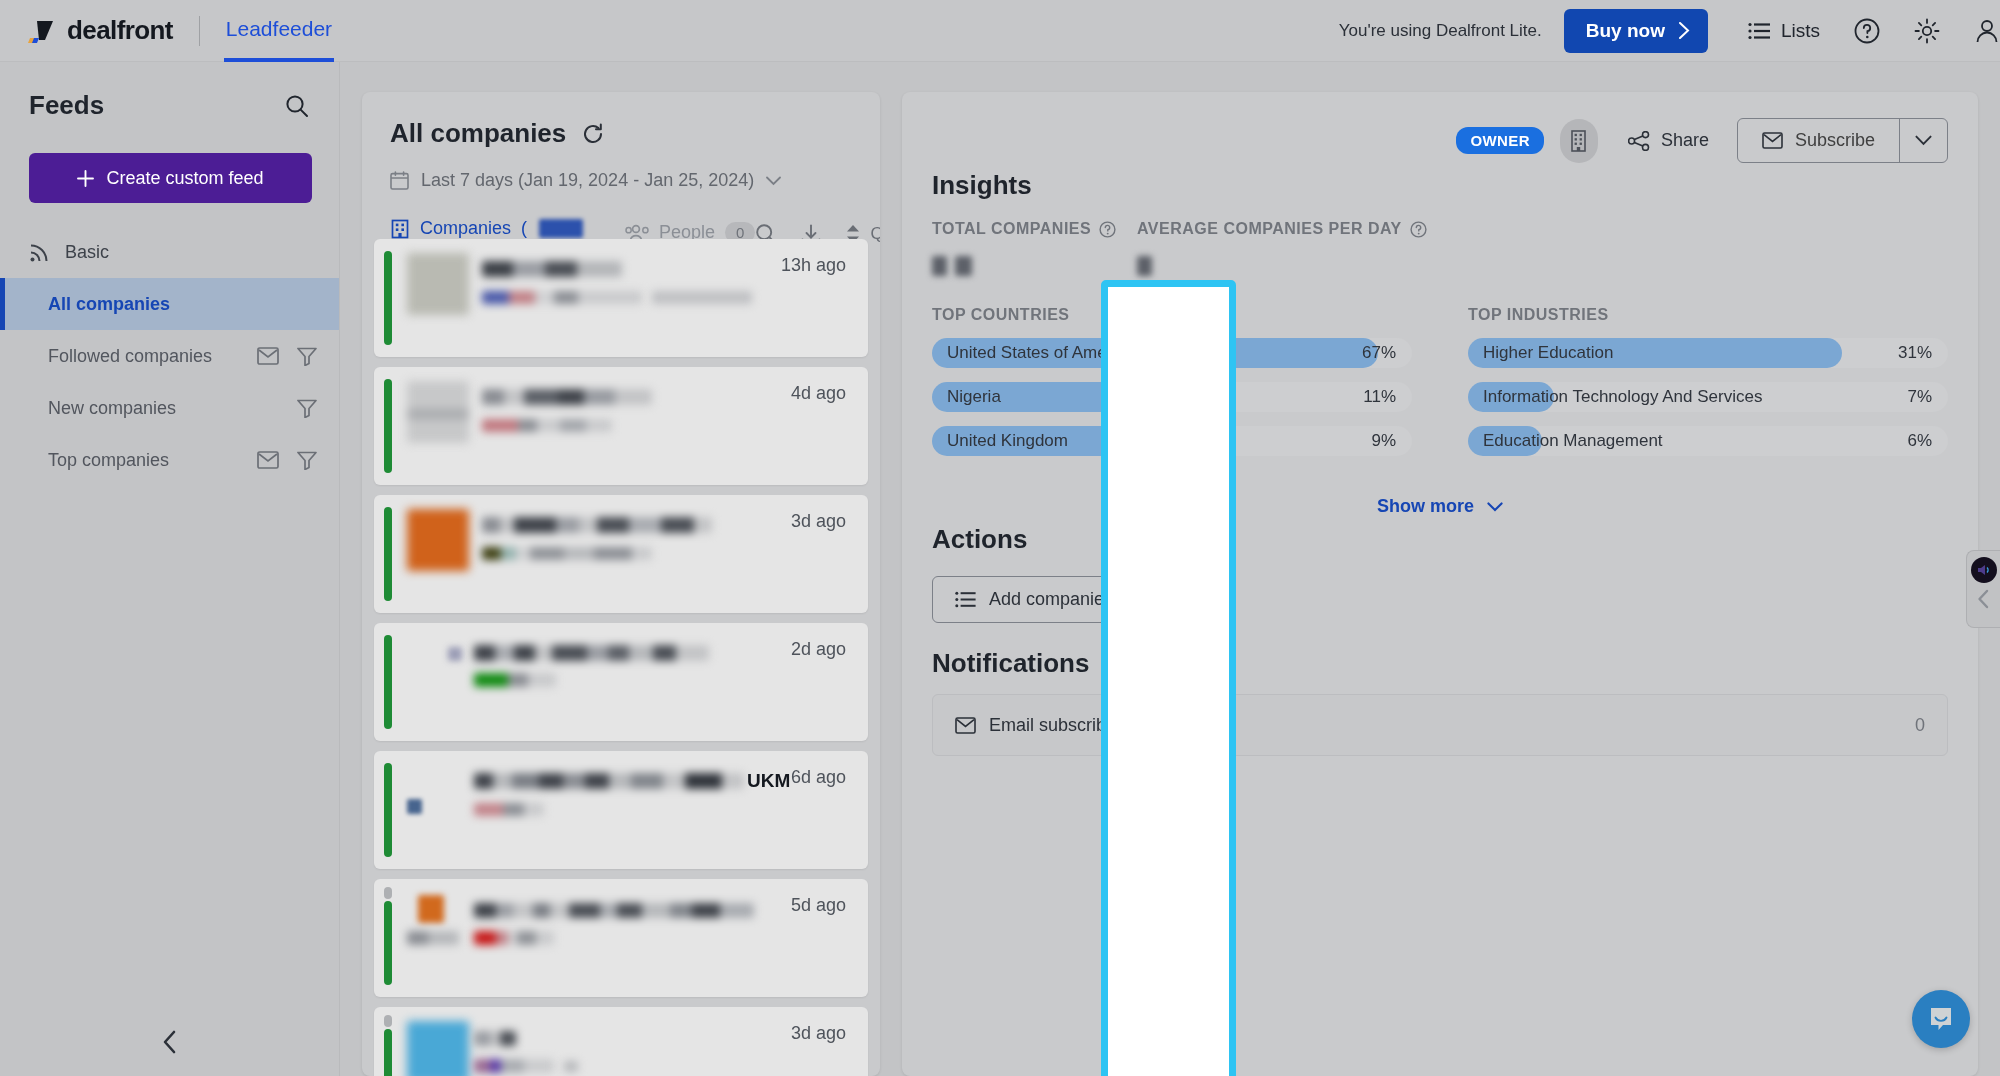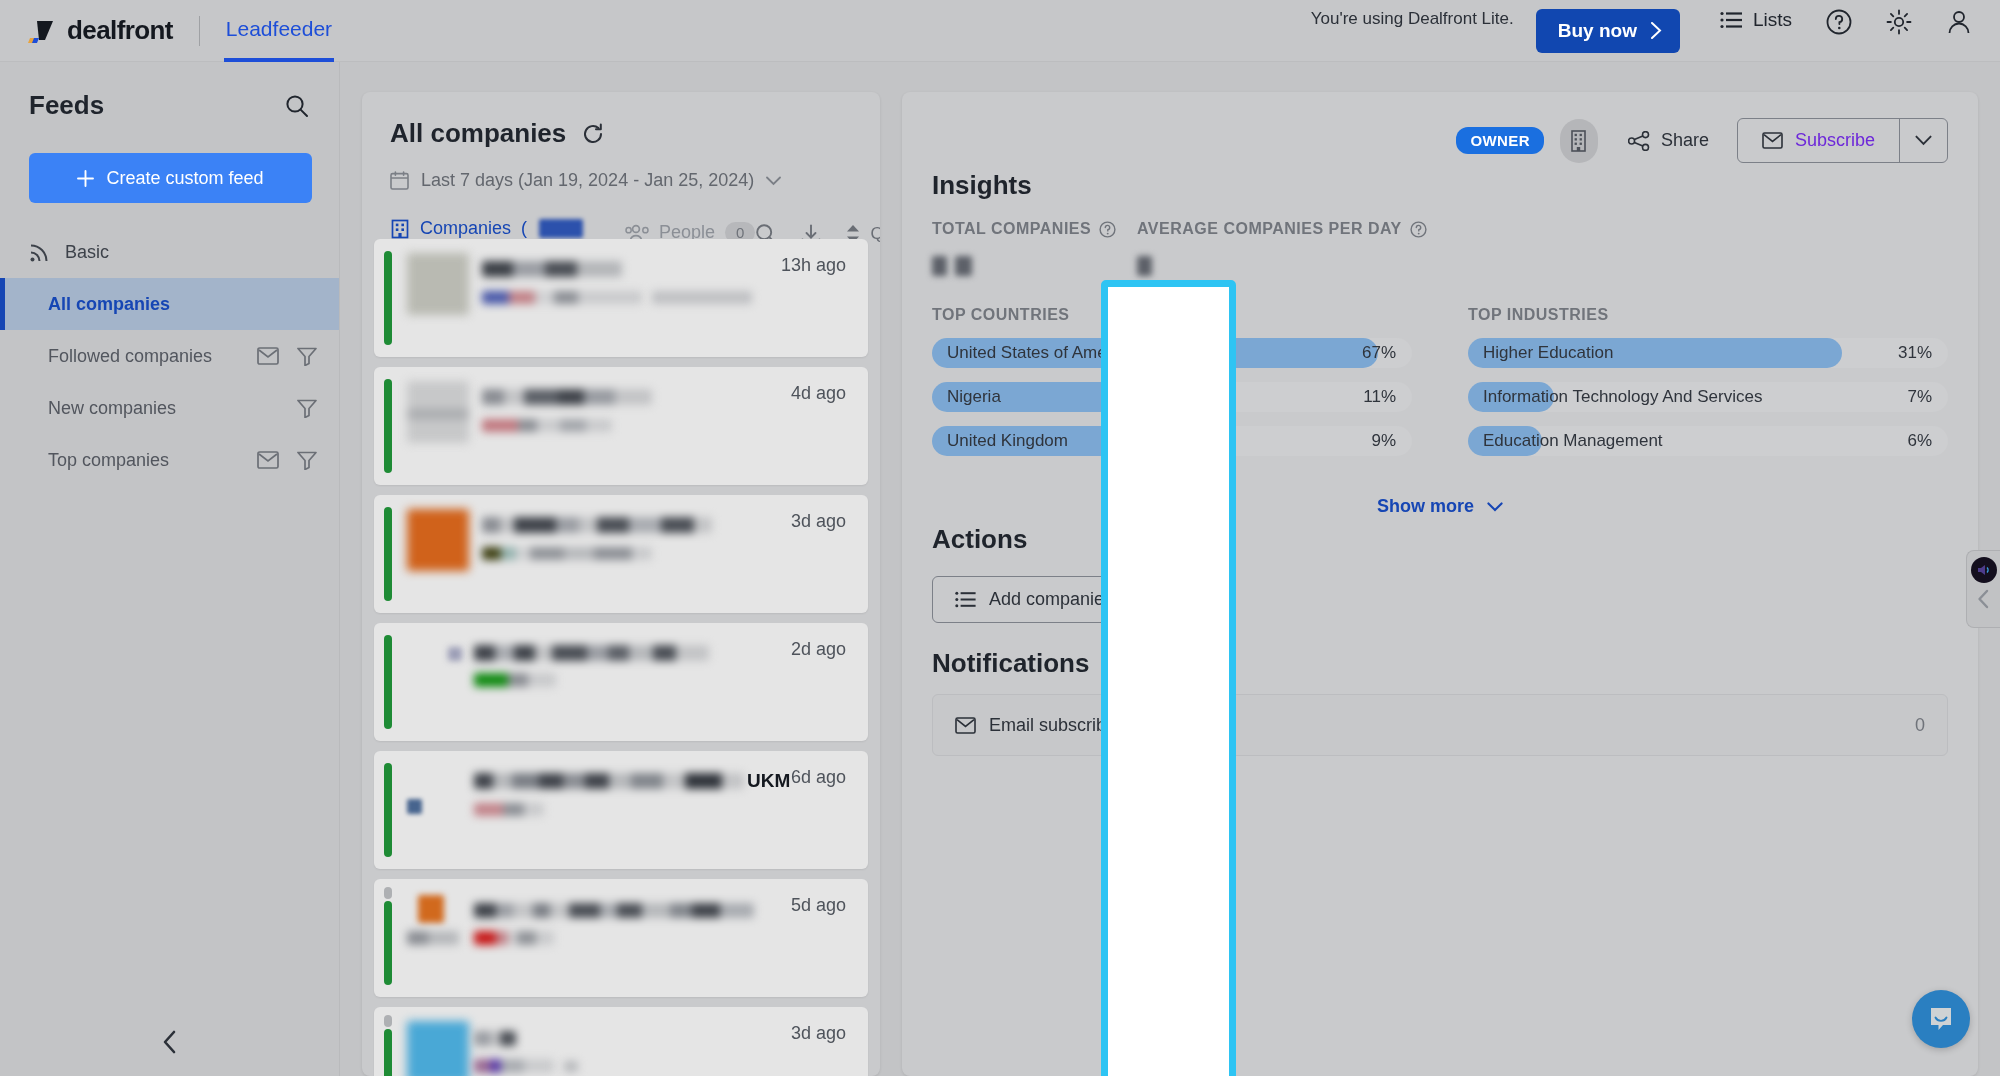--- a/index.html
+++ b/index.html
@@ -18,42 +18,42 @@
   }
   .brand { display: flex; align-items: center; padding-left: 27px; justify-content: space-between; }
   .logo-mark { width: 34px; height: 26px; position: relative; margin-right: 6px; }
   .logo-word { font-size: 26px; font-weight: 700; color: #14181f; letter-spacing: -0.6px; }
   .brand-divider { width: 1px; height: 30px; background: #9fa1a4; margin: 0 24px 0 26px; }
   .product-tab {
     font-size: 21px; color: #1d4ed8; font-weight: 400;
     height: 62px; display: flex; align-items: center;
     border-bottom: 4px solid #1d4ed8; padding: 0 2px;
   }
-  .top-right { margin-left: auto; display: flex; align-items: flex-start; padding-right: 28px; gap: 0; }
+  .top-right { margin-left: auto; display: flex; align-items: center; gap: 0; }
   .lite-note { font-size: 17px; color: #2b3038; margin-right: 22px; }
   .buynow {
     background: #1147b0; color: #fff; border: none; border-radius: 6px;
     font-size: 19px; font-weight: 700; padding: 11px 18px 11px 22px;
     display: flex; align-items: center; gap: 14px; cursor: pointer;
     font-family: "Liberation Sans", sans-serif;
   }
   .lists-btn { display: flex; align-items: center; gap: 11px; margin-left: 40px; font-size: 19px; color: #20252d; cursor: pointer; }
   .icon-btn { margin-left: 34px; display: flex; align-items: center; cursor: pointer; }
   svg { display: block; }
 
   
   .sidebar {
     position: absolute; top: 62px; left: 0; width: 340px; height: 1014px;
     background: #c3c4c6; border-right: 1px solid #b9babc;
   }
   .sb-head { display: flex; align-items: center; justify-content: space-between; padding: 28px 30px 0 29px; text-align: right; }
   .sb-title { font-size: 26px; font-weight: 700; color: #1f242c; }
   .create-feed {
     margin: 32px 30px 0 29px; width: 283px; height: 50px;
-    background: #3b82f6; color: #fff; border: none; border-radius: 6px;
+    background: #4c1d95; color: #fff; border: none; border-radius: 6px;
     font-size: 18px; font-weight: 400; display: flex; align-items: center;
     justify-content: center; gap: 12px; cursor: pointer;
     font-family: "Liberation Sans", sans-serif;
   }
   .nav-item {
     height: 52px; display: flex; align-items: center;
     padding-left: 29px; padding-right: 22px; font-size: 18px; color: #52565e; cursor: pointer;
     position: relative;
   }
   .nav-item.group { margin-top: 23px; color: #3d424a; }
@@ -110,21 +110,21 @@
     background: #ffffff; z-index: 55;
   }
 
   
   .inspanel { left: 562px; top: 30px; width: 1076px; height: 984px; }
   .ip-actions { position: absolute; right: 30px; top: 26px; display: flex; align-items: center; gap: 0; }
   .owner-pill { background: #1a6fe0; color: #fff; font-size: 15px; font-weight: 700; letter-spacing: .4px; border-radius: 12px; padding: 5px 14px; }
   .bldg-chip { width: 38px; height: 44px; border-radius: 19px; background: #b5b6b9; display:flex; align-items:center; justify-content:center; margin-left: 16px; cursor:pointer; }
   .share-btn { display: flex; align-items: center; gap: 11px; font-size: 18px; color: #2b3038; margin-left: 30px; cursor: pointer; }
   .subscribe-grp { display: flex; margin-left: 28px; border: 1px solid #7c8088; border-radius: 6px; overflow: hidden; }
-  .subscribe-btn { display: flex; align-items: center; gap: 12px; font-size: 18px; color: #6d28d9; padding: 11px 24px; cursor: pointer; }
+  .subscribe-btn { display: flex; align-items: center; gap: 12px; font-size: 18px; color: #404040; padding: 11px 24px; cursor: pointer; }
   .subscribe-caret { display: flex; align-items: center; justify-content: center; width: 48px; border-left: 1px solid #7c8088; cursor: pointer; }
 
   .sec-title { font-size: 26px; font-weight: 700; color: #1f242c; }
   .metric-label { font-size: 16px; font-weight: 700; letter-spacing: .5px; color: #70747b; display: flex; align-items: center; gap: 8px; }
   .metric-val { margin-top: 18px; display: flex; gap: 8px; }
   .mv-chunk { filter: blur(3px); background: #5c6068; border-radius: 2px; }
 
   .ins-col-title { font-size: 16px; font-weight: 700; letter-spacing: .5px; color: #70747b; }
   .barrow { position: relative; height: 30px; background: #cdced0; border-radius: 15px; margin-top: 14px; display:flex; align-items:center; }
   .barfill { position: absolute; left: 0; top: 0; height: 30px; background: #7ba7d3; border-radius: 15px; }

